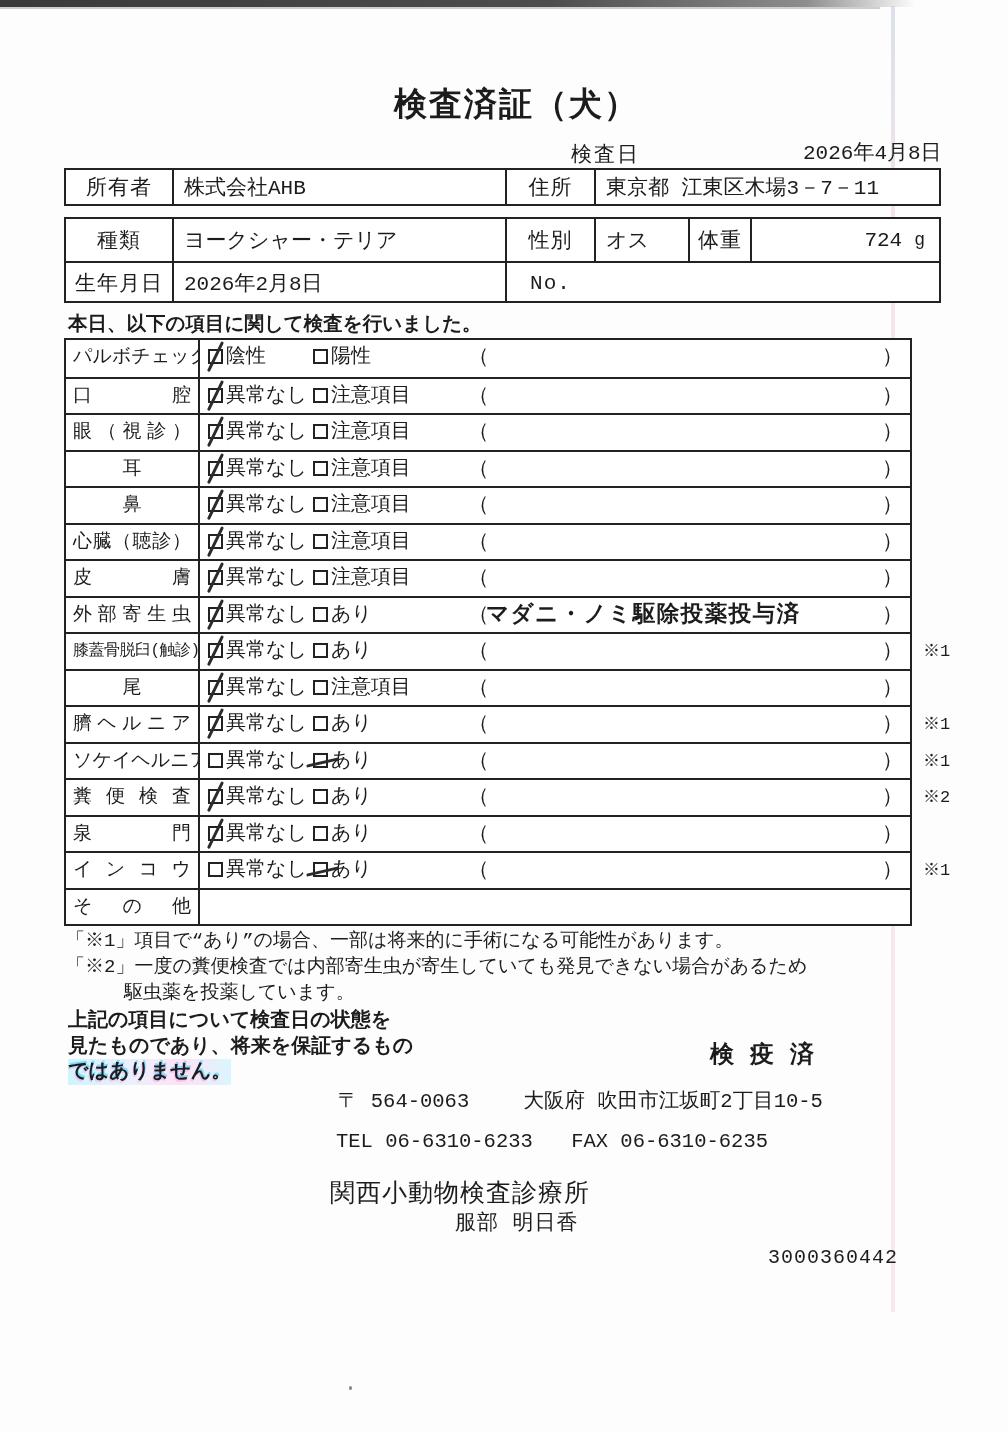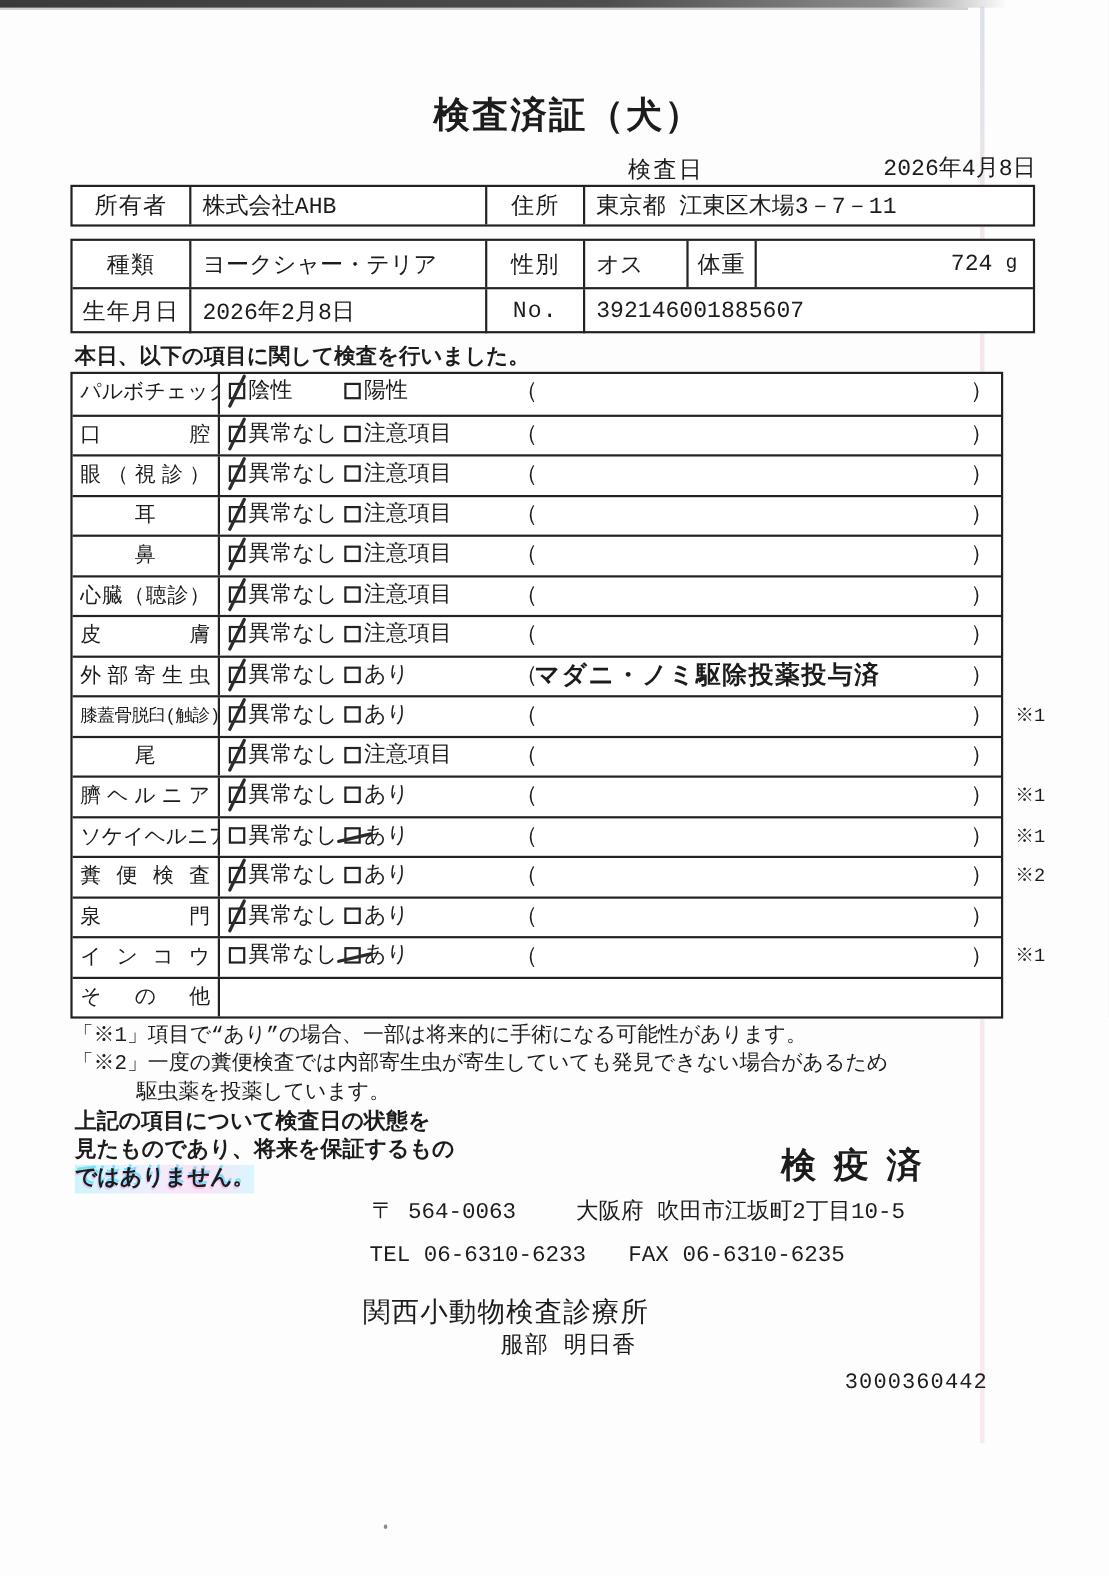--- a/index.html
+++ b/index.html
@@ -25,21 +25,21 @@
   .tcell{box-sizing:border-box; overflow:hidden; white-space:nowrap; display:flex; align-items:center; font-size:21px;}
   .tcell.lbl{justify-content:center; letter-spacing:1px;}
   .tcell.val{padding-left:10px;}
   .bl{border-left:2px solid #222;}
   .bt{border-top:2px solid #222;}
 
   #owner-table{top:168px; width:877px; height:38px;}
   #pet-table{top:217px; width:877px; height:86px;}
   #pet-table .trow{height:42px;}
   #pet-table .trow+.trow{height:42px;}
-  .w-ownerlbl{width:106px;} .w-ownerval{width:269px;} .w-addrlbl{width:89px;} .w-addrval{flex:1;}
+  .w-ownerlbl{width:106px;} .w-ownerval{width:333px;} .w-addrlbl{width:89px;} .w-addrval{flex:1;}
   .w-sexval{width:94px;} .w-wlbl{width:62px;} .w-wval{flex:1; justify-content:flex-end; padding-right:14px;}
   .weight-unit{font-size:18px; margin-left:12px;}
 
   .intro{position:absolute; left:68px; top:310px; font-size:19.5px; font-weight:600;}
 
   #insp-table{top:338px; width:848px;}
   .irow{position:relative; display:flex; height:36.5px; box-sizing:border-box;}
   .irow + .irow{border-top:2px solid #222;}
   .ilabel{width:134px; box-sizing:border-box; border-right:2px solid #222; padding:0 7px;
     font-size:19px; line-height:34px; white-space:nowrap; overflow:hidden;
@@ -60,21 +60,21 @@
   .inote{position:absolute; left:857px; top:0; line-height:36px; font-size:17px; white-space:nowrap;}
 
   .footnotes{position:absolute; left:66px; top:928px; font-size:19px; line-height:26px;}
   .footnotes .indent{margin-left:58px;}
 
   .disclaimer{position:absolute; left:68px; top:1008px; font-size:20px; font-weight:600; line-height:25.5px;}
   .scan-tint{display:inline-block;
     background:linear-gradient(90deg, rgba(0,205,255,.18), rgba(90,120,255,.10) 40%, rgba(255,60,200,.14) 70%, rgba(0,205,255,.14));
     text-shadow:1px -2px 0 rgba(0,200,255,.45), -1px 2px 0 rgba(255,90,210,.25);}
 
-  .stamp{position:absolute; left:710px; top:1038px; font-size:32px; font-weight:600; letter-spacing:16px; white-space:nowrap;}
+  .stamp{position:absolute; left:710px; top:1038px; font-size:24px; font-weight:600; letter-spacing:16px; white-space:nowrap;}
   .postal-line{position:absolute; left:338px; top:1086px; font-size:20.5px; white-space:nowrap;}
   .postal-line .addr{margin-left:42px;}
   .tel-line{position:absolute; left:336px; top:1130px; font-size:20.5px; white-space:nowrap;}
   .tel-line .fax{margin-left:26px;}
   .clinic-name{position:absolute; left:330px; top:1176px; font-size:25px; letter-spacing:1px; font-weight:500;}
   .examiner{position:absolute; left:455px; top:1208px; font-size:21px; letter-spacing:1px;}
   .doc-number{position:absolute; left:768px; top:1246px; font-size:20px; letter-spacing:1px;}
 </style>
 </head>
 <body>
@@ -108,21 +108,20 @@
       <div class="tcell lbl bl w-wlbl">体重</div>
       <div class="tcell bl w-wval">
         <span>724</span>
         <span class="weight-unit">g</span>
       </div>
     </div>
     <div class="trow bt">
       <div class="tcell lbl w-ownerlbl">生年月日</div>
       <div class="tcell val bl w-ownerval">2026年2月8日</div>
       <div class="tcell lbl bl w-addrlbl">No.</div>
-      <div class="tcell val bl w-addrval">392146001885607</div>
     </div>
   </div>
 
   <div class="intro">本日、以下の項目に関して検査を行いました。</div>
 
   <div class="tbl" id="insp-table">
       <div class="irow">
         <div class="ilabel">パルボチェック</div>
         <div class="iopts">
           <span class="opt o1"><span class="cbwrap"><span class="cb"></span><span class="slash"></span></span><span class="optlabel">陰性</span></span>

